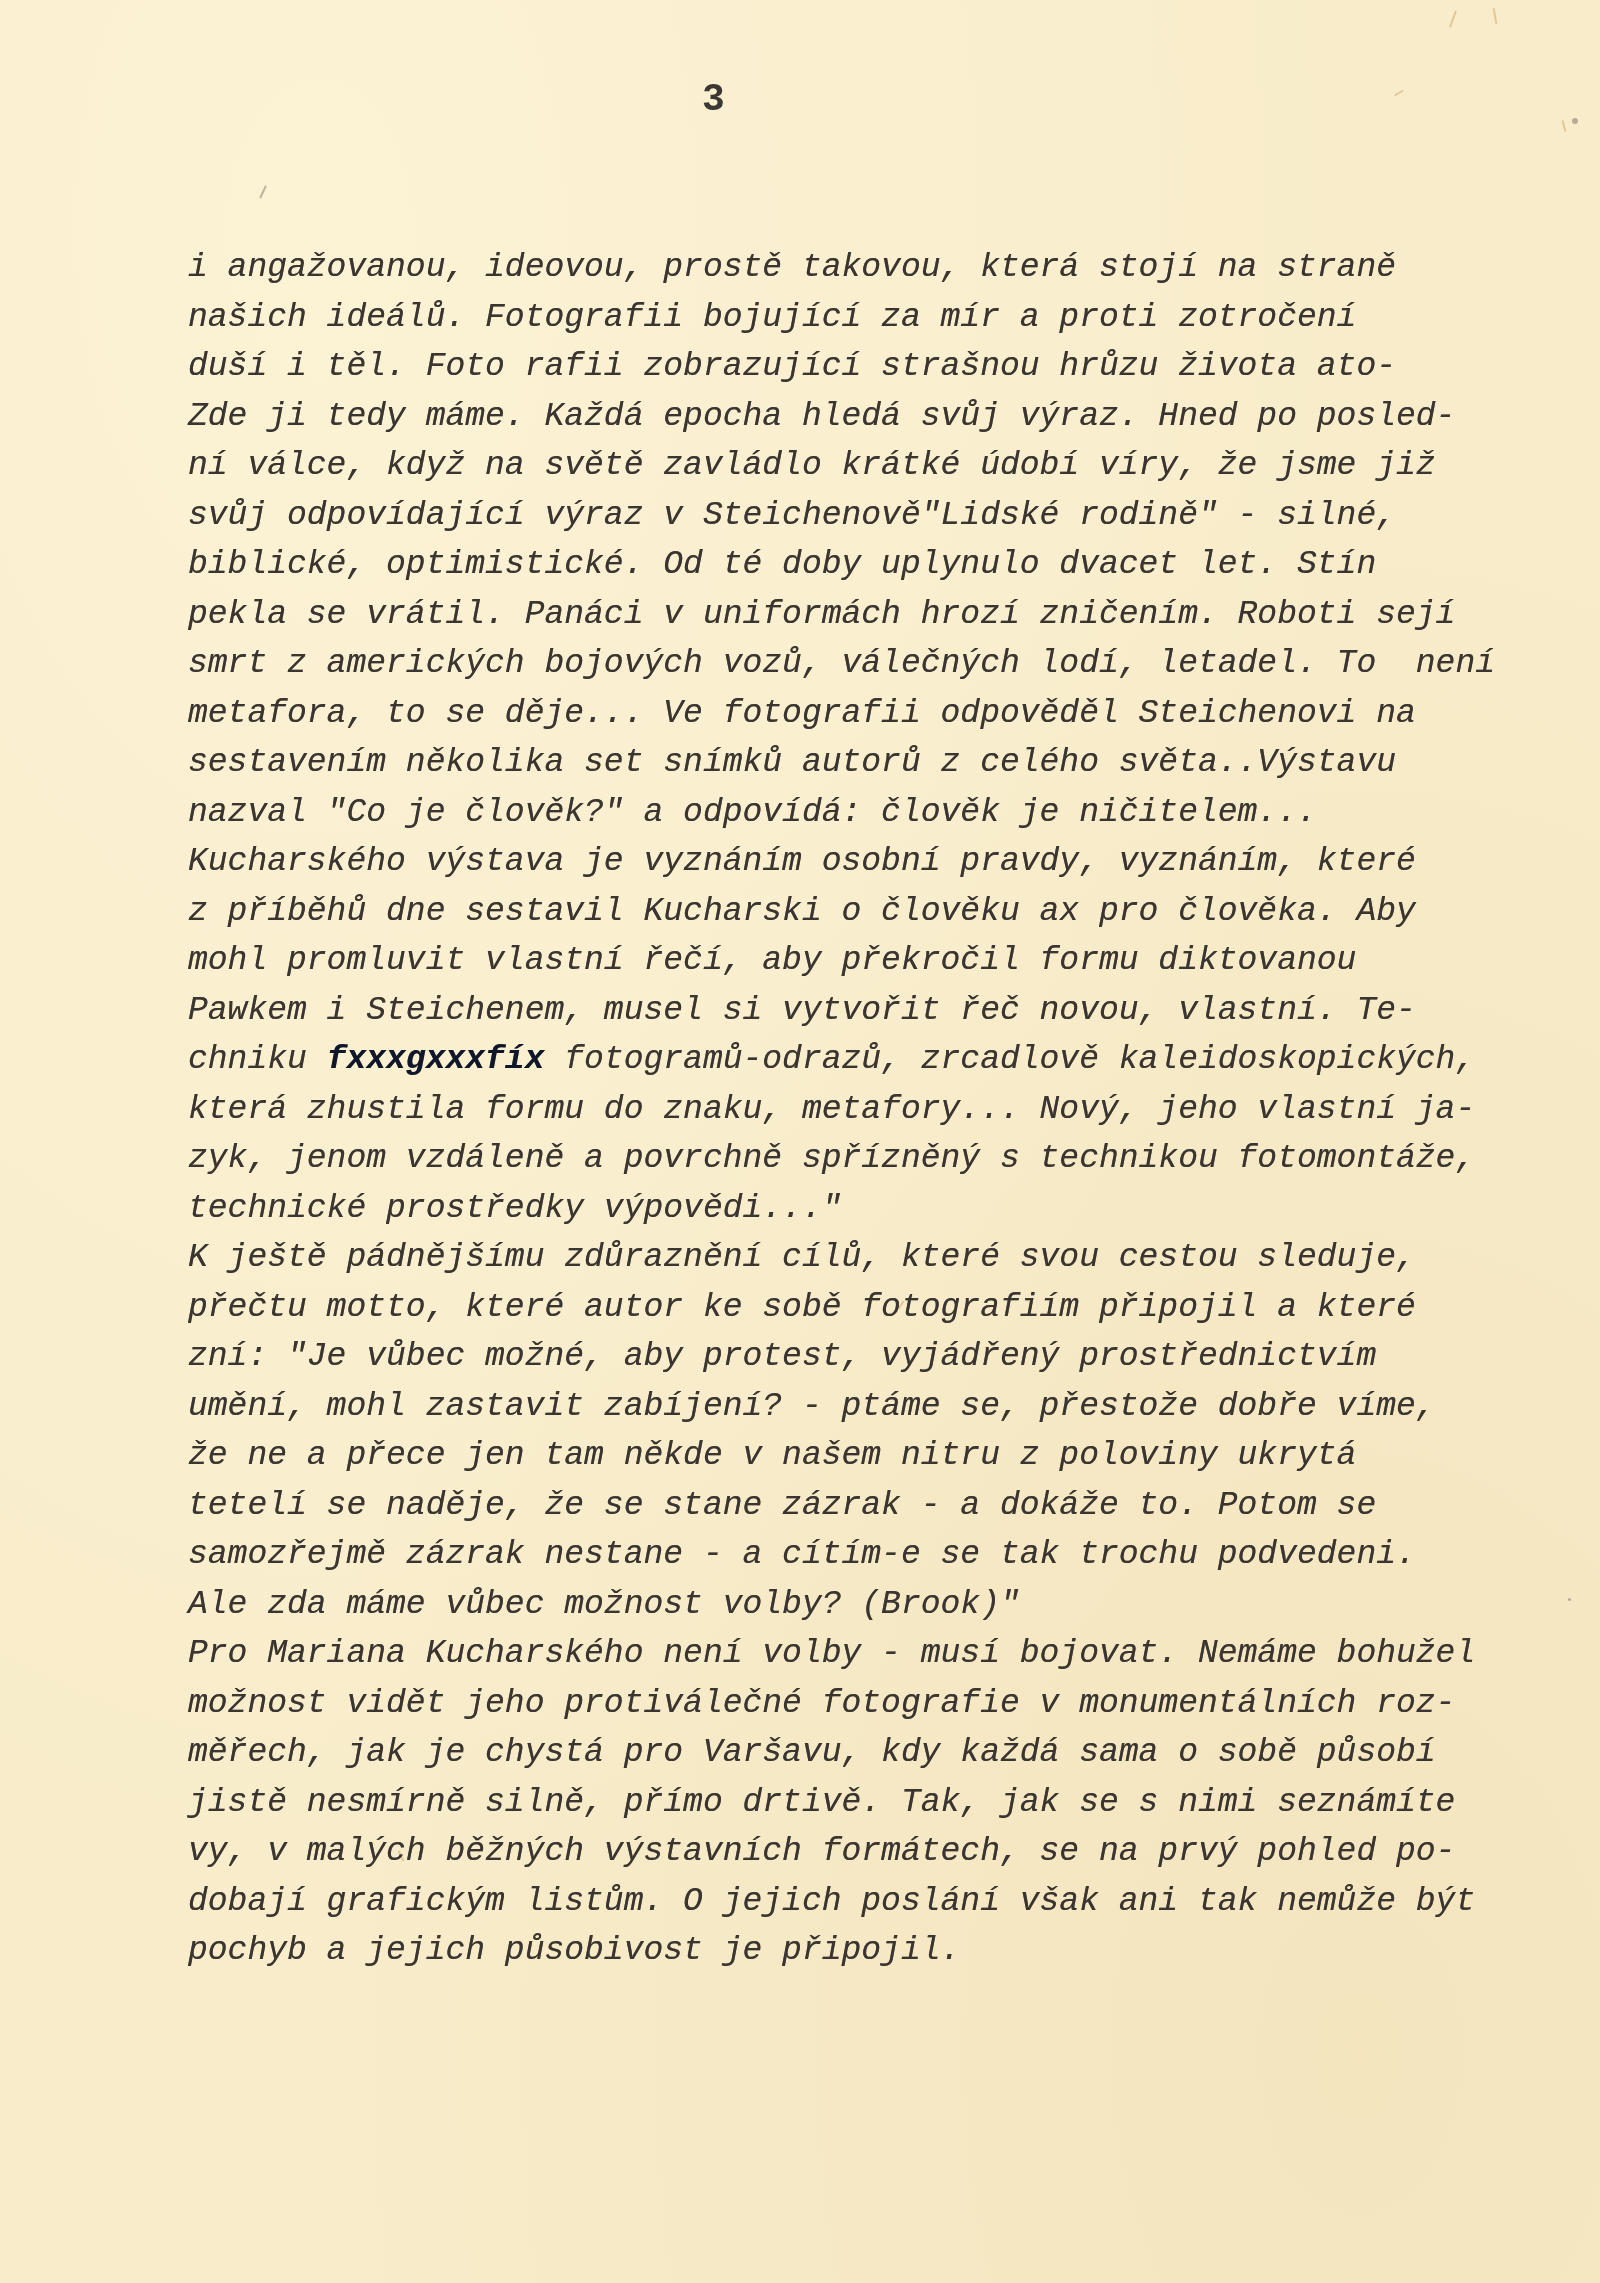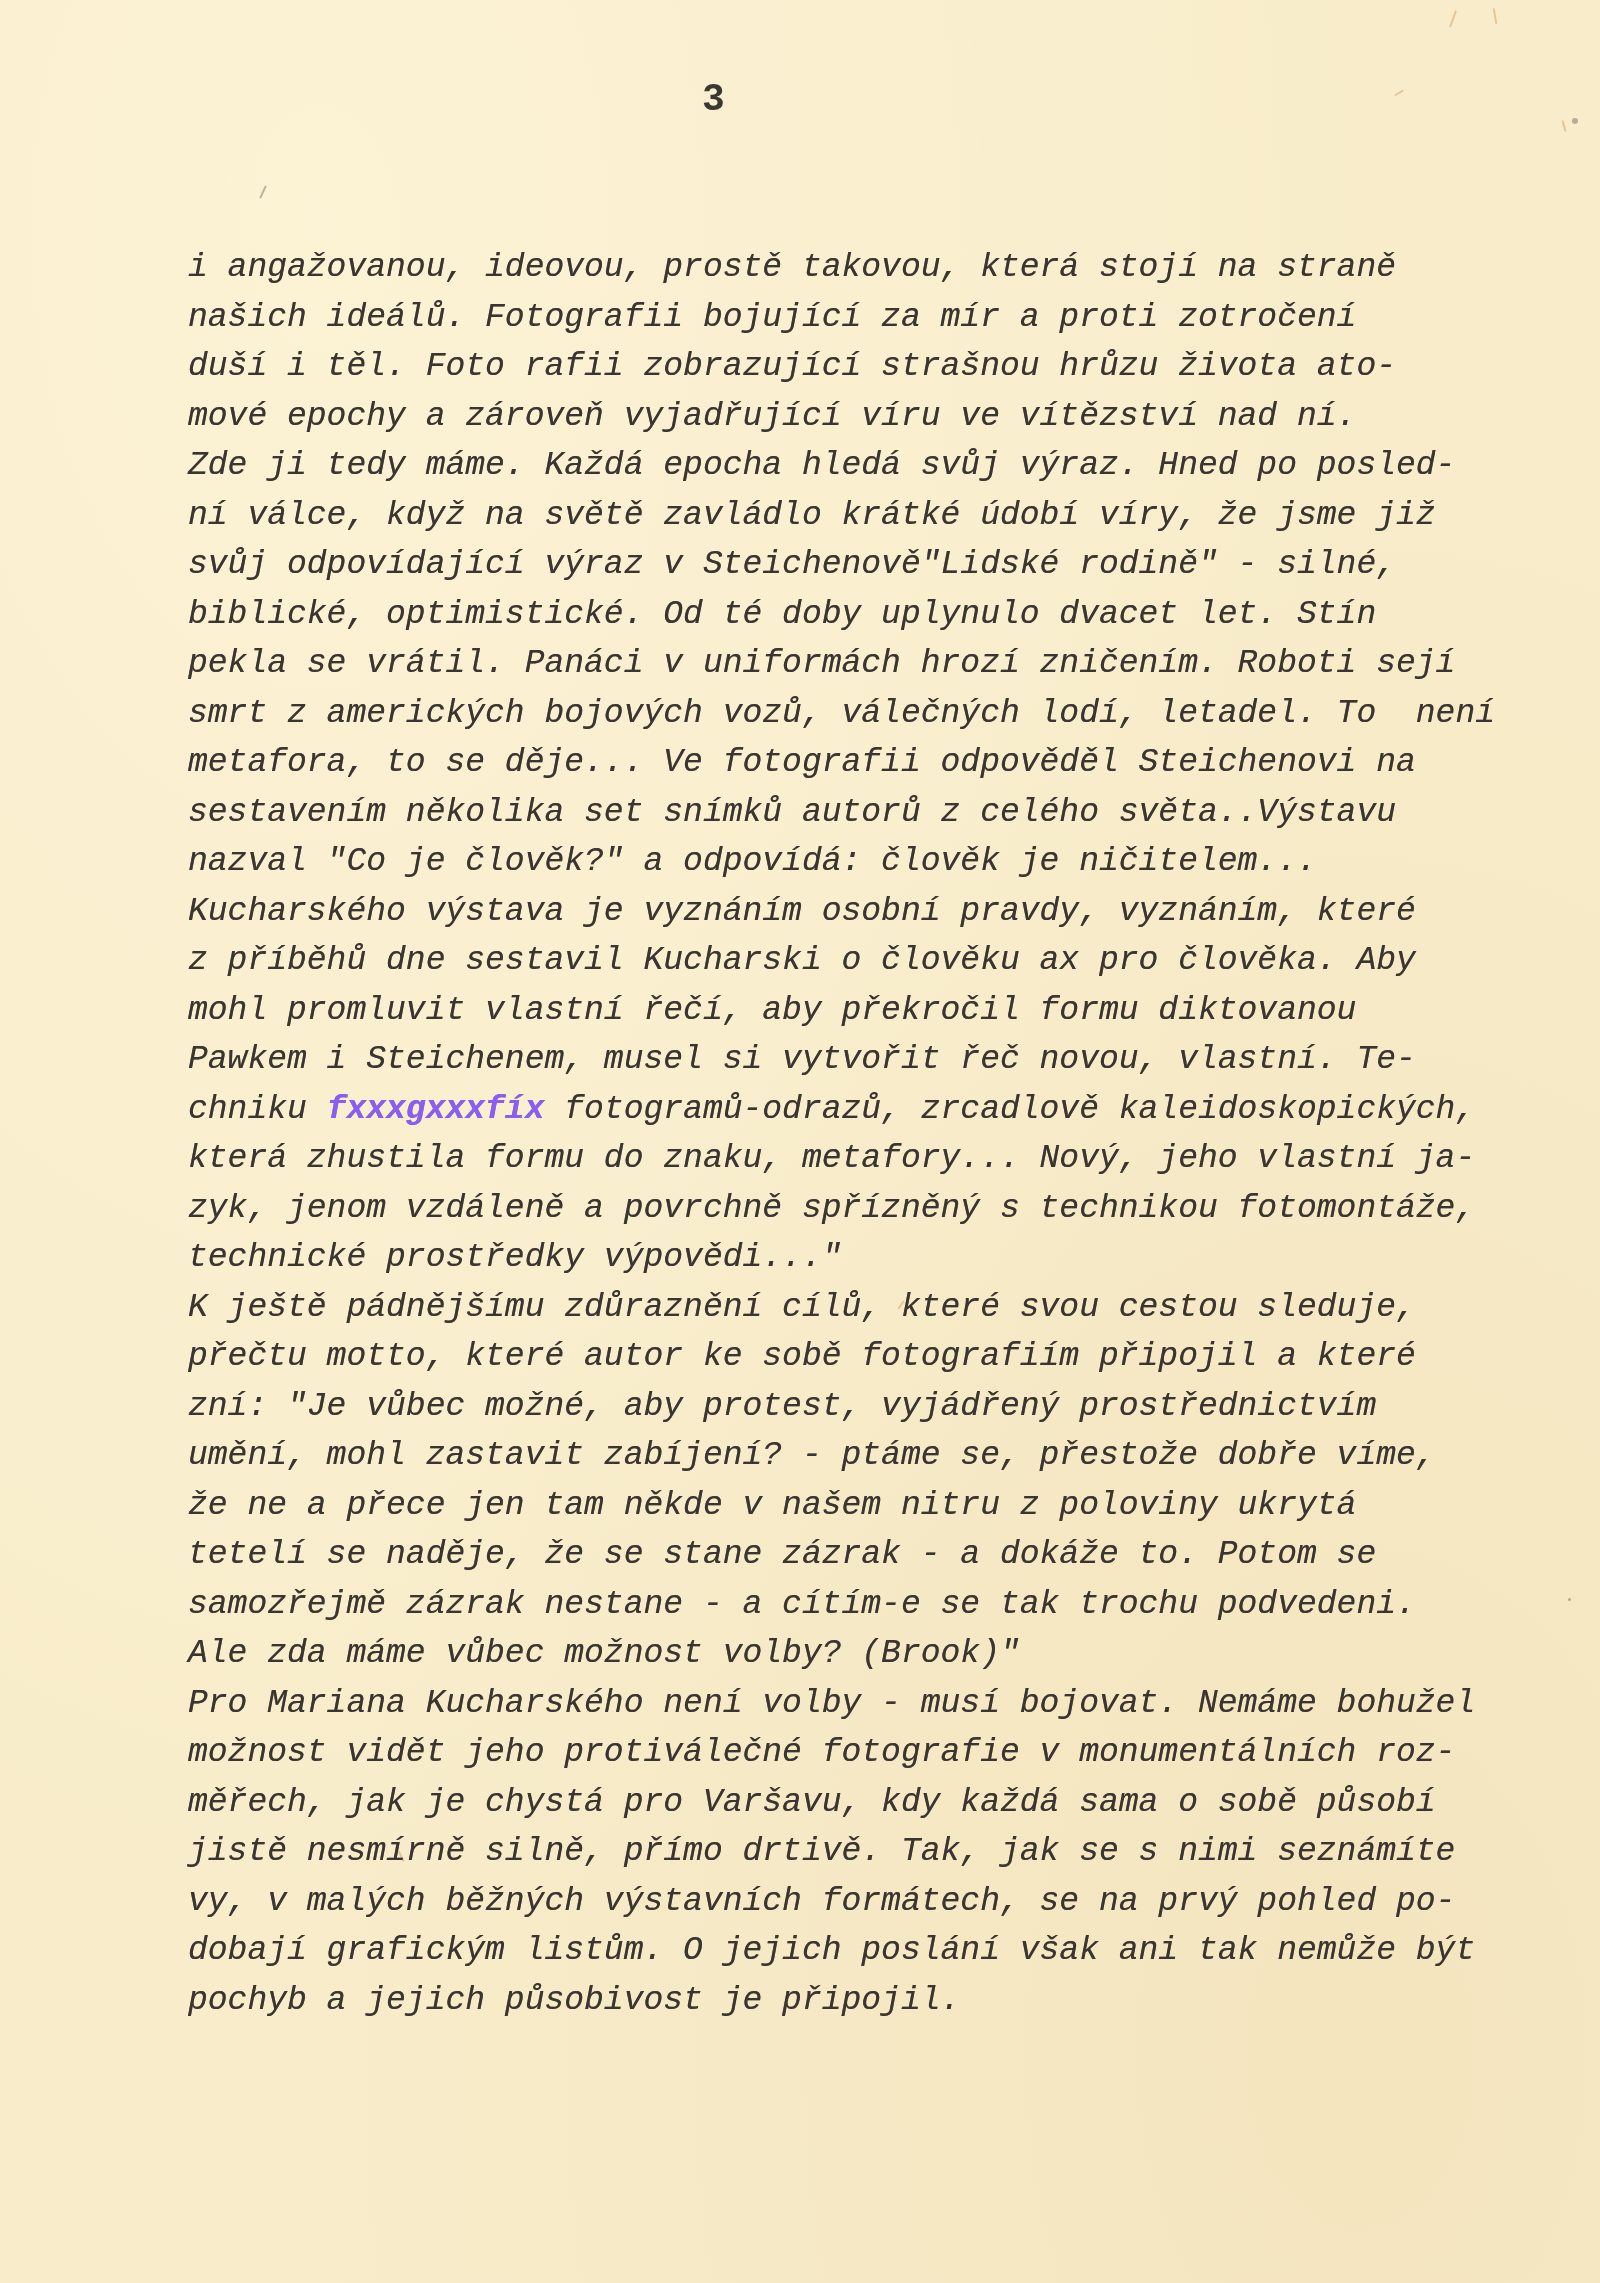--- a/index.html
+++ b/index.html
@@ -47,21 +47,21 @@
       display: block;
       height: 49.5px;
       line-height: 49.5px;
       font-size: 33px;
       white-space: pre;
       letter-spacing: 0px;
       text-shadow: 0 0 0.6px rgba(40,35,30,0.55);
       font-style: italic;
     }
     .line .strike {
-      color: #8b5cf6;
+      color: #0f172a;
       font-weight: bold;
       text-align: right;
     }
     .dot {
       position: absolute;
       border-radius: 50%;
       background: rgba(120,110,100,0.5);
     }
   </style>
 </head>
@@ -78,21 +78,20 @@
 <div class="fiber" style="left:400px;top:1850px;height:12px;transform:rotate(-25deg);"></div>
 <div class="dot" style="left:1572px;top:118px;width:6px;height:6px;"></div>
 <div class="dot" style="left:1568px;top:1598px;width:3px;height:3px;"></div>
 
 <div class="page-number">3</div>
 
 <div class="body-text" id="body-text">
     <span class="line">i angažovanou, ideovou, prostě takovou, která stojí na straně</span>
     <span class="line">našich ideálů. Fotografii bojující za mír a proti zotročení</span>
     <span class="line">duší i těl. Foto rafii zobrazující strašnou hrůzu života ato-</span>
-    <span class="line">mové epochy a zároveň vyjadřující víru ve vítězství nad ní.</span>
     <span class="line">Zde ji tedy máme. Každá epocha hledá svůj výraz. Hned po posled-</span>
     <span class="line">ní válce, když na světě zavládlo krátké údobí víry, že jsme již</span>
     <span class="line">svůj odpovídající výraz v Steichenově"Lidské rodině" - silné,</span>
     <span class="line">biblické, optimistické. Od té doby uplynulo dvacet let. Stín</span>
     <span class="line">pekla se vrátil. Panáci v uniformách hrozí zničením. Roboti sejí</span>
     <span class="line">smrt z amerických bojových vozů, válečných lodí, letadel. To  není</span>
     <span class="line">metafora, to se děje... Ve fotografii odpověděl Steichenovi na</span>
     <span class="line">sestavením několika set snímků autorů z celého světa..Výstavu</span>
     <span class="line">nazval "Co je člověk?" a odpovídá: člověk je ničitelem...</span>
     <span class="line">Kucharského výstava je vyznáním osobní pravdy, vyznáním, které</span>

